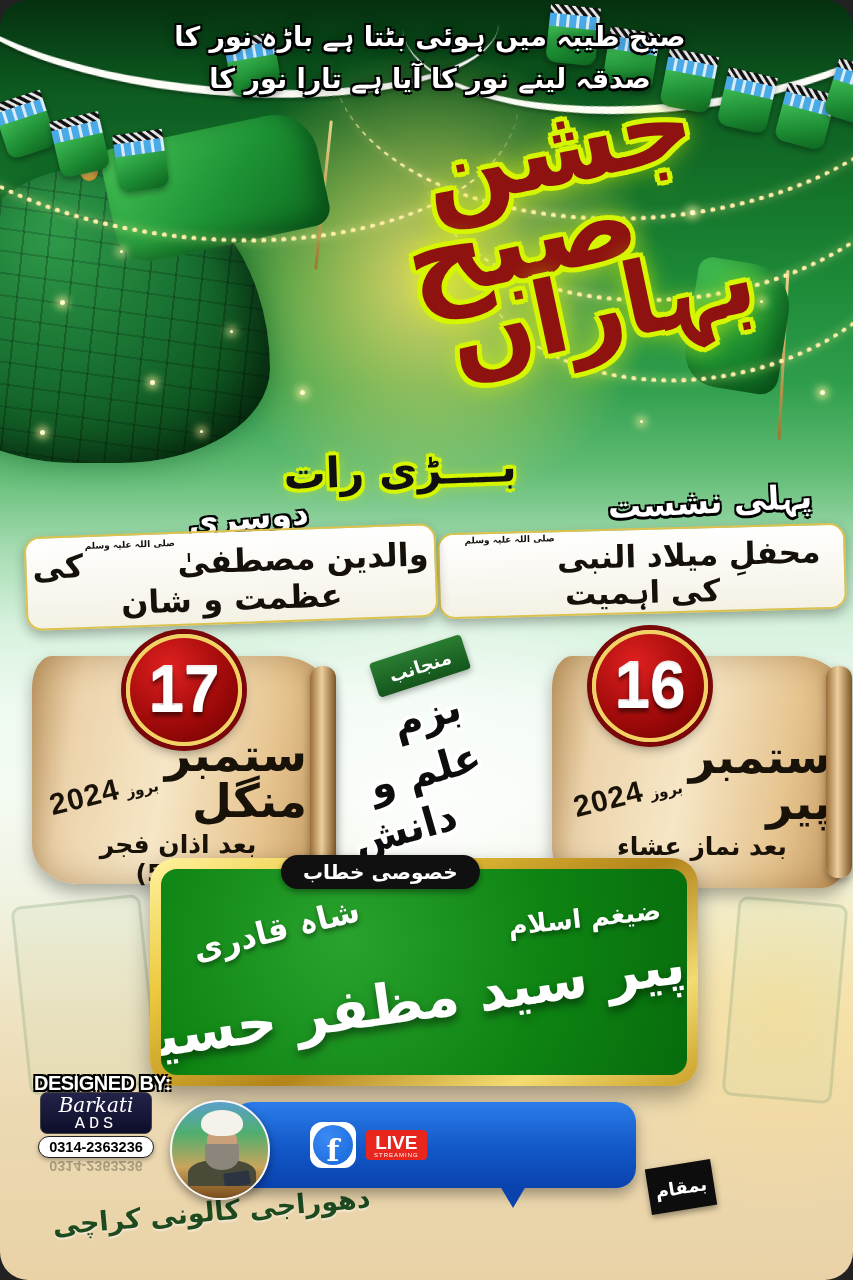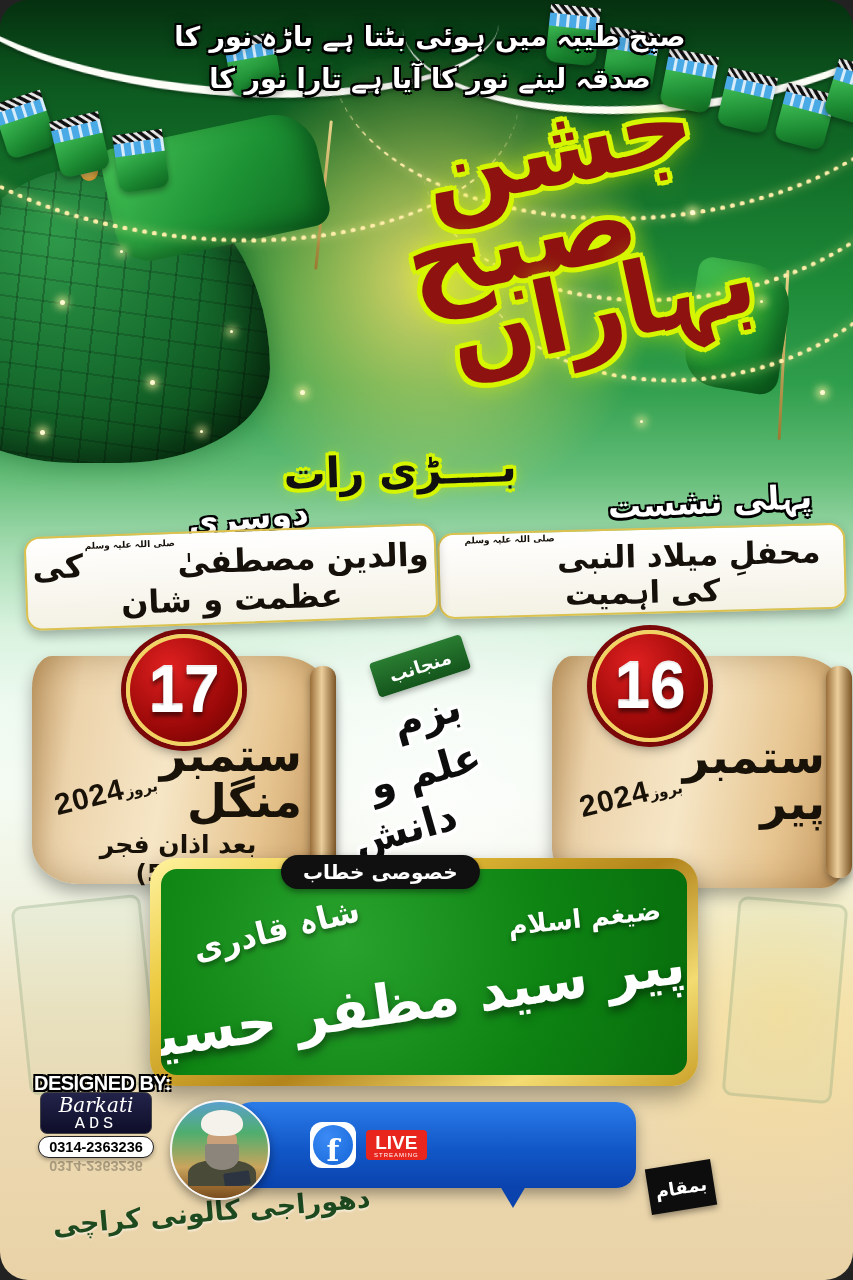--- a/index.html
+++ b/index.html
@@ -93,21 +93,21 @@
   .scroll{background:linear-gradient(100deg,#c9a36e 0%,#ecd3ab 16%,#f6e6c6 45%,#e6c48f 76%,#c2955c 100%);
     border-radius:20px 54px 26px 46px / 32px 44px 34px 40px;
     box-shadow:inset 0 0 34px rgba(120,80,30,.4),0 8px 16px rgba(0,0,0,.3);}
   .roll{position:absolute;top:10px;bottom:10px;width:26px;border-radius:12px;
     background:linear-gradient(90deg,#9a6e38 0%,#eccf9c 45%,#7c5526 100%);box-shadow:0 4px 8px rgba(0,0,0,.35);}
   .daycircle{position:absolute;width:116px;height:112px;border-radius:50%;display:flex;align-items:center;justify-content:center;
     background:radial-gradient(circle at 36% 28%,#e02020 0%,#9a0808 62%,#650303 100%);
     border:4px solid #f3d264;box-shadow:0 0 0 5px #7a0808,0 6px 12px rgba(0,0,0,.45);
     color:#fff;font-size:64px;font-weight:bold;font-family:"Liberation Sans",sans-serif;
     text-shadow:0 4px 4px rgba(0,0,0,.55),0 -2px 0 #f0f0f0;}
-  .scroll-line1{display:flex;direction:rtl;align-items:flex-end;justify-content:center;color:#191208;}
+  .scroll-line1{display:flex;direction:rtl;align-items:flex-end;justify-content:center;gap:6px;color:#191208;}
   .monthday{font-size:46px;font-weight:bold;line-height:1;}
   .broz{font-size:15px;font-weight:bold;transform:rotate(-12deg);margin-bottom:26px;}
   .year{font-family:"Liberation Sans",sans-serif;font-size:30px;font-weight:bold;transform:rotate(-14deg);margin-bottom:10px;letter-spacing:1px;}
   .timing{direction:rtl;text-align:center;font-size:25px;font-weight:bold;color:#191208;margin-top:6px;}
 
   
   .org-chip{left:372px;top:648px;width:96px;height:36px;background:linear-gradient(180deg,#2a7d32,#14551c);
     transform:rotate(-18deg);display:flex;align-items:center;justify-content:center;color:#fff;
     font-size:18px;font-weight:bold;border-radius:4px;box-shadow:0 3px 6px rgba(0,0,0,.3);}
   .org-name{position:absolute;color:#0d0d0d;font-weight:bold;
@@ -301,20 +301,21 @@
   </div>
 
   <div class="abs scroll" style="left:552px;top:656px;width:296px;height:232px;">
     <div class="roll" style="right:-4px;"></div>
     <div style="padding:78px 30px 0 34px;">
       <div class="scroll-line1">
         <span class="monthday urdu">ستمبر پیر</span>
         <span class="broz urdu">بروز</span>
         <span class="year">2024</span>
       </div>
+      <div class="timing urdu">بعد نماز عشاء</div>
     </div>
   </div>
   <div class="daycircle" style="left:592px;top:630px;">
     <span>16</span>
   </div>
 
   <div class="abs scroll" style="left:32px;top:656px;width:300px;height:228px;">
     <div class="roll" style="right:-4px;"></div>
     <div style="padding:76px 30px 0 22px;">
       <div class="scroll-line1">

